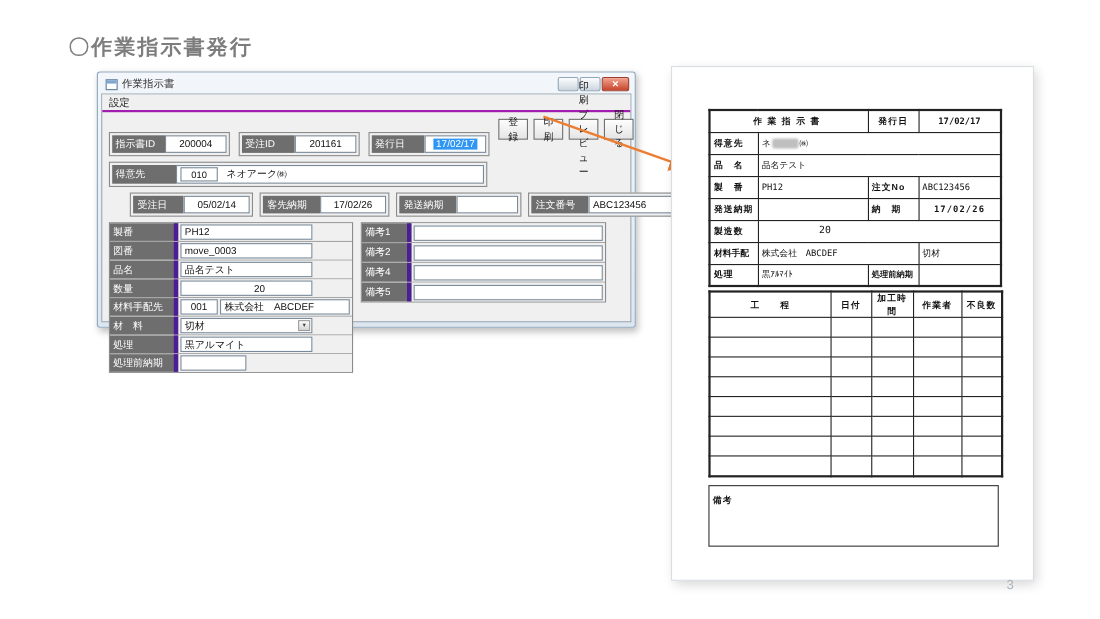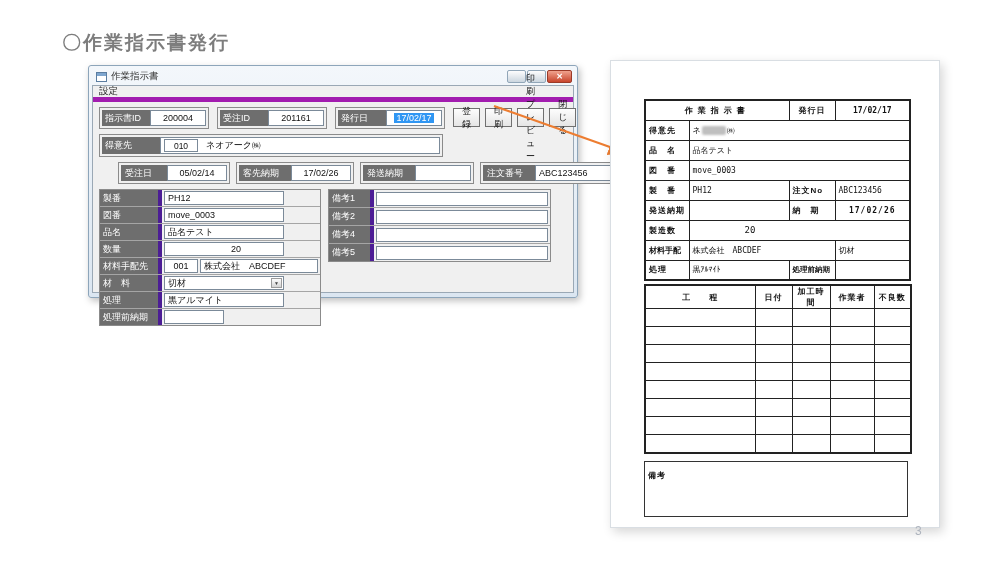--- a/index.html
+++ b/index.html
@@ -14,30 +14,30 @@
     box-shadow:2px 3px 7px rgba(0,0,0,.25); padding:2px 3px 3px 3px; }
   .titlebar { height:17px; display:flex; align-items:center; padding:0 2px; }
   .title-icon { width:11px; height:10px; border:1px solid #5b7da0; background:#fff; position:relative; margin:0 4px 0 2px; }
   .title-icon::before { content:""; position:absolute; left:0; top:0; right:0; height:3px; background:#7ea6cf; }
   .title-text { font-size:9.5px; color:#333; }
   .win-controls { margin-left:auto; display:flex; }
   .win-btn { width:19px; height:13px; border:1px solid #91a6b8; border-radius:2px; margin-left:1px;
     background:linear-gradient(#fdfdfd,#ccd6df); font-size:8px; line-height:11px; text-align:center; color:#31404e; }
   .win-btn.close { width:25px; background:linear-gradient(#f0a28e,#c8452c); border-color:#9b3a28; color:#fff; font-weight:bold; }
   .win-body { background:#f0f0f0; border:1px solid #9aa8b5; height:208px; }
-  .menubar { height:16px; background:#f0f0f0; border-bottom:5px solid #a21caf; display:flex; align-items:center; }
+  .menubar { height:16px; background:#f0f0f0; border-bottom:2px solid #a21caf; display:flex; align-items:center; }
   .menu-item { font-size:9.5px; color:#222; padding:0 6px; }
   .content { padding:5px 6px; position:relative; }
 
   .lbl { background:#6e6e6e; color:#fff; font-size:9px; display:flex; align-items:center; padding:0 3px; white-space:nowrap; }
   .inp { background:#fff; border:1px solid #7b8a99; font-size:9px; color:#111; display:flex; align-items:center; padding:0 3px; white-space:nowrap; overflow:hidden; }
   .grp { display:inline-flex; border:1px solid #8b8b8b; background:#f0f0f0; padding:2px; vertical-align:top; }
 
   .row1 { display:flex; align-items:flex-start; }
-  .row1 .grp { margin-right:8px; }
+  .row1 .grp { margin-right:8px;margin-top:13px; }
   .row1 .lbl { width:48px; height:16px; }
   .row1 .inp { width:56px; height:16px; justify-content:center; }
   .sel-text { background:#2f96f3; color:#fff; padding:0 2px; }
 
   .btns { margin-left:auto; display:flex; gap:5px; padding-top:1px; }
   .push-btn { height:19px; border:1px solid #707070; background:linear-gradient(#fdfdfd,#e5e5e5); font-size:9px; color:#111;
     display:flex; align-items:center; justify-content:center; padding:0 8px; font-family:"Liberation Sans",sans-serif; }
 
   .row2 { margin-top:5px; }
   .row2 .lbl { width:58px; height:17px; }
@@ -278,24 +278,20 @@
         </tr>
         <tr>
           <td class="dlab">得意先</td>
           <td colspan="3" class="dval"><span>ネ</span><span class="blur-patch"></span><span>㈱</span></td>
         </tr>
         <tr>
           <td class="dlab">品　名</td>
           <td colspan="3" class="dval">品名テスト</td>
         </tr>
         <tr>
-          <td class="dlab">図　番</td>
-          <td colspan="3" class="dval">move_0003</td>
-        </tr>
-        <tr>
           <td class="dlab">製　番</td>
           <td class="dval">PH12</td>
           <td class="dlab">注文No</td>
           <td class="dval">ABC123456</td>
         </tr>
         <tr>
           <td class="dlab">発送納期</td>
           <td class="dval"></td>
           <td class="dlab">納　期</td>
           <td class="big-date">17/02/26</td>

